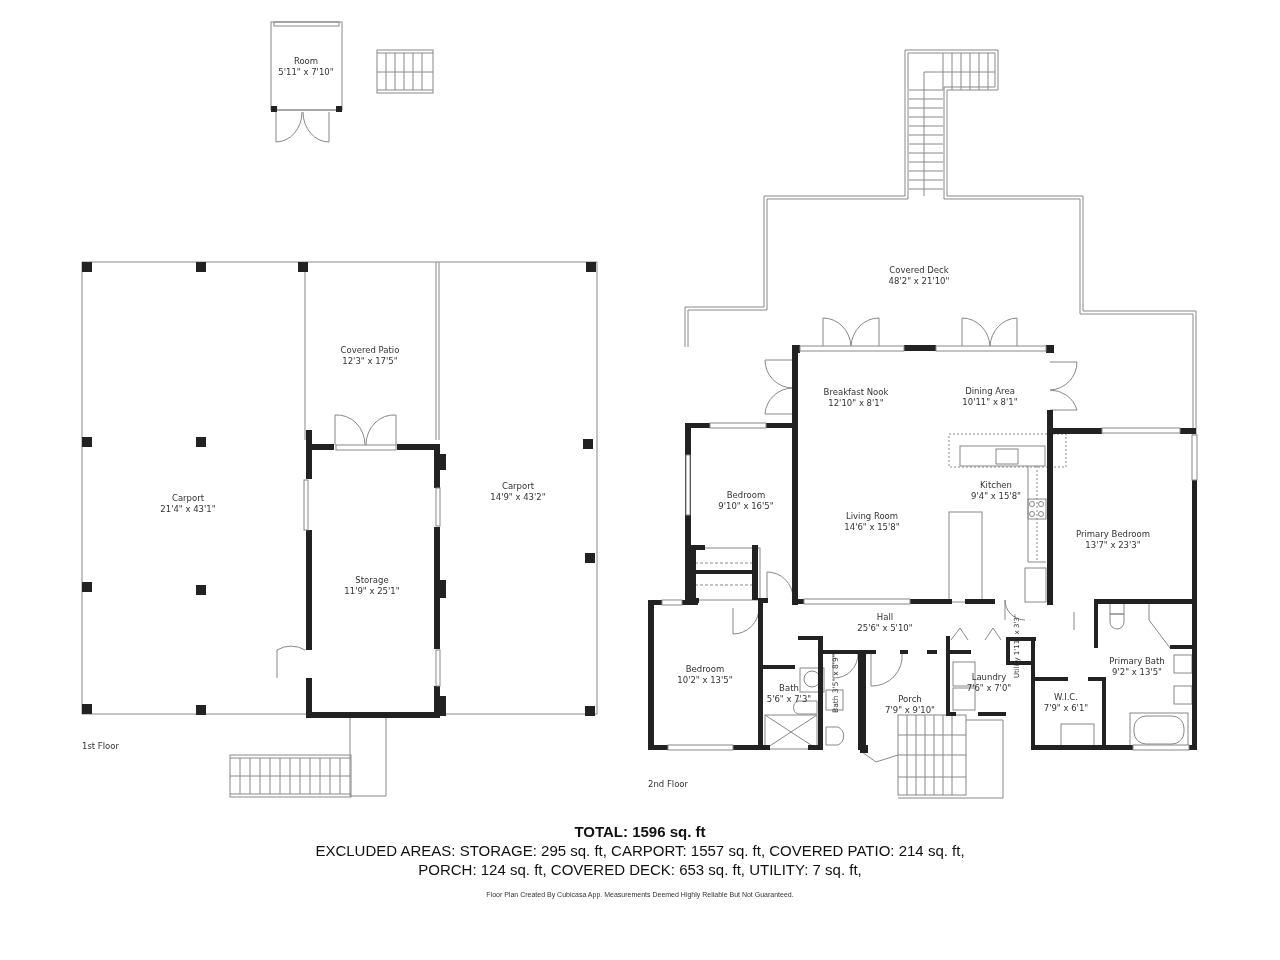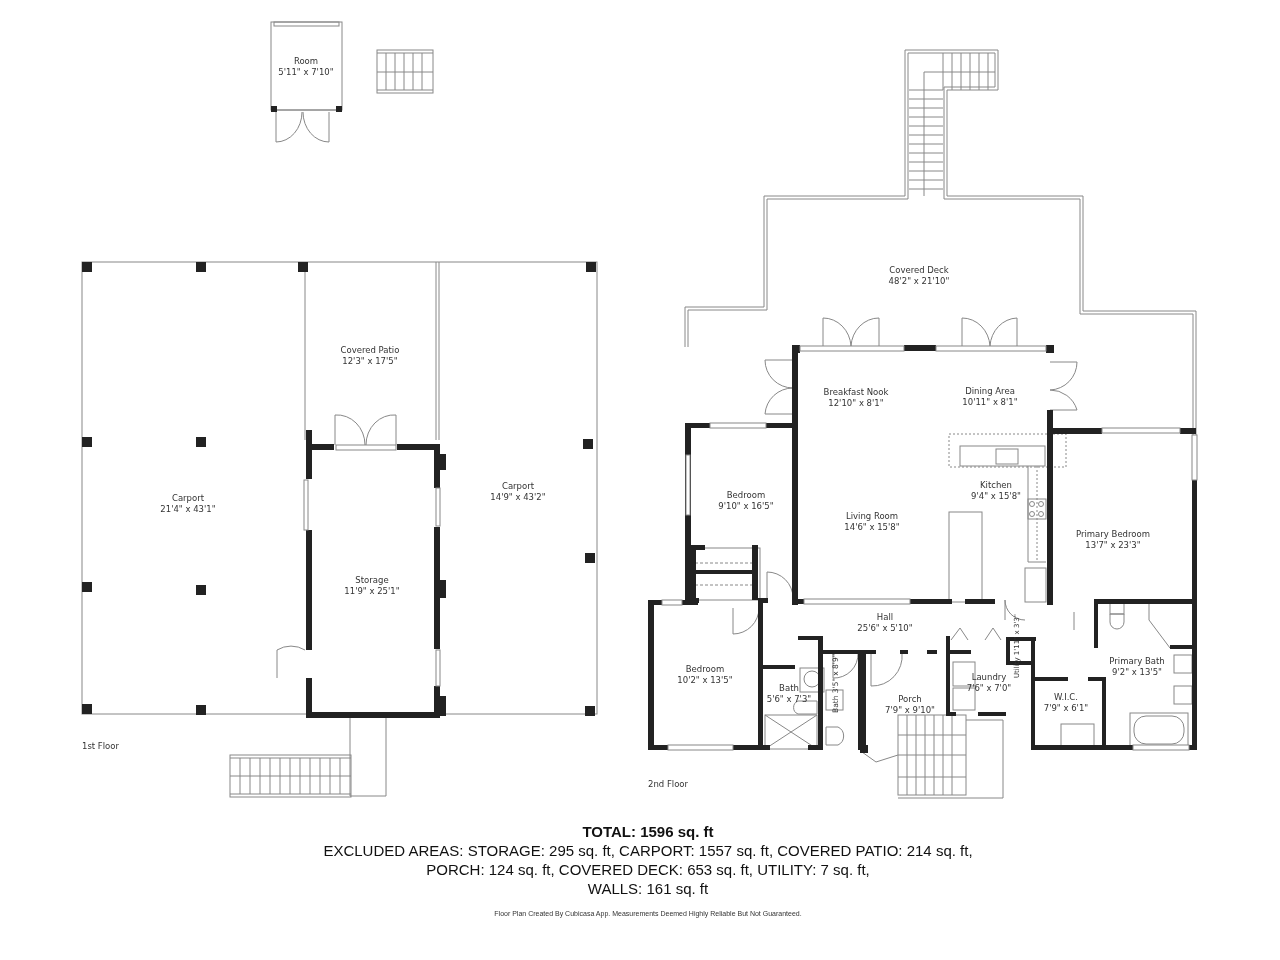--- a/index.html
+++ b/index.html
@@ -1,21 +1,21 @@
 <!DOCTYPE html>
 <html><head>
 <meta charset="utf-8">
 <style>
   html, body { margin: 0; padding: 0; background: #ffffff; }
   body { width: 1280px; height: 960px; position: relative; overflow: hidden; font-family: "DejaVu Sans", sans-serif; color: #222; }
   svg.plan { position: absolute; left: 0; top: 0; width: 1280px; height: 960px; }
   .lbl { position: absolute; text-align: center; font-size: 8.5px; line-height: 11px; color: #333; white-space: nowrap; transform: translateX(-50%); }
   .lbl .dim { display: block; }
   .floor-lbl { position: absolute; font-size: 8.5px; color: #333; }
-  .summary { position: absolute; left: 16px; width: 1264px; top: 822px; text-align: center; font-family: "Liberation Sans", sans-serif; color: #111; }
+  .summary { position: absolute; left: 8px; width: 1264px; top: 822px; text-align: center; font-family: "Liberation Sans", sans-serif; color: #111; }
   .summary .total { font-weight: bold; font-size: 15px; line-height: 19px; }
   .summary .line { font-size: 15px; line-height: 19px; }
   .summary .credit { font-size: 7px; margin-top: 12px; color: #333; }
   .vert { position: absolute; font-size: 7.5px; color: #333; transform: rotate(-90deg); transform-origin: left top; white-space: nowrap; }
 </style>
 </head>
 <body>
 
 <svg class="plan" viewBox="0 0 1280 960" xmlns="http://www.w3.org/2000/svg">
   <g fill="none" stroke="#888" stroke-width="1">
@@ -350,15 +350,14 @@
 <div class="lbl" style="left:1066px;top:692px;">
   <span>W.I.C.</span>
   <span class="dim">7'9" x 6'1"</span>
 </div>
 <div class="floor-lbl" style="left:648px;top:779px;">2nd Floor</div>
 
 <div class="summary">
   <div class="total">TOTAL: 1596 sq. ft</div>
   <div class="line">EXCLUDED AREAS: STORAGE: 295 sq. ft, CARPORT: 1557 sq. ft, COVERED PATIO: 214 sq. ft,</div>
   <div class="line">PORCH: 124 sq. ft, COVERED DECK: 653 sq. ft, UTILITY: 7 sq. ft,</div>
-  <div class="line">WALLS: 161 sq. ft</div>
   <div class="credit">Floor Plan Created By Cubicasa App. Measurements Deemed Highly Reliable But Not Guaranteed.</div>
 </div>
 
 </body></html>

